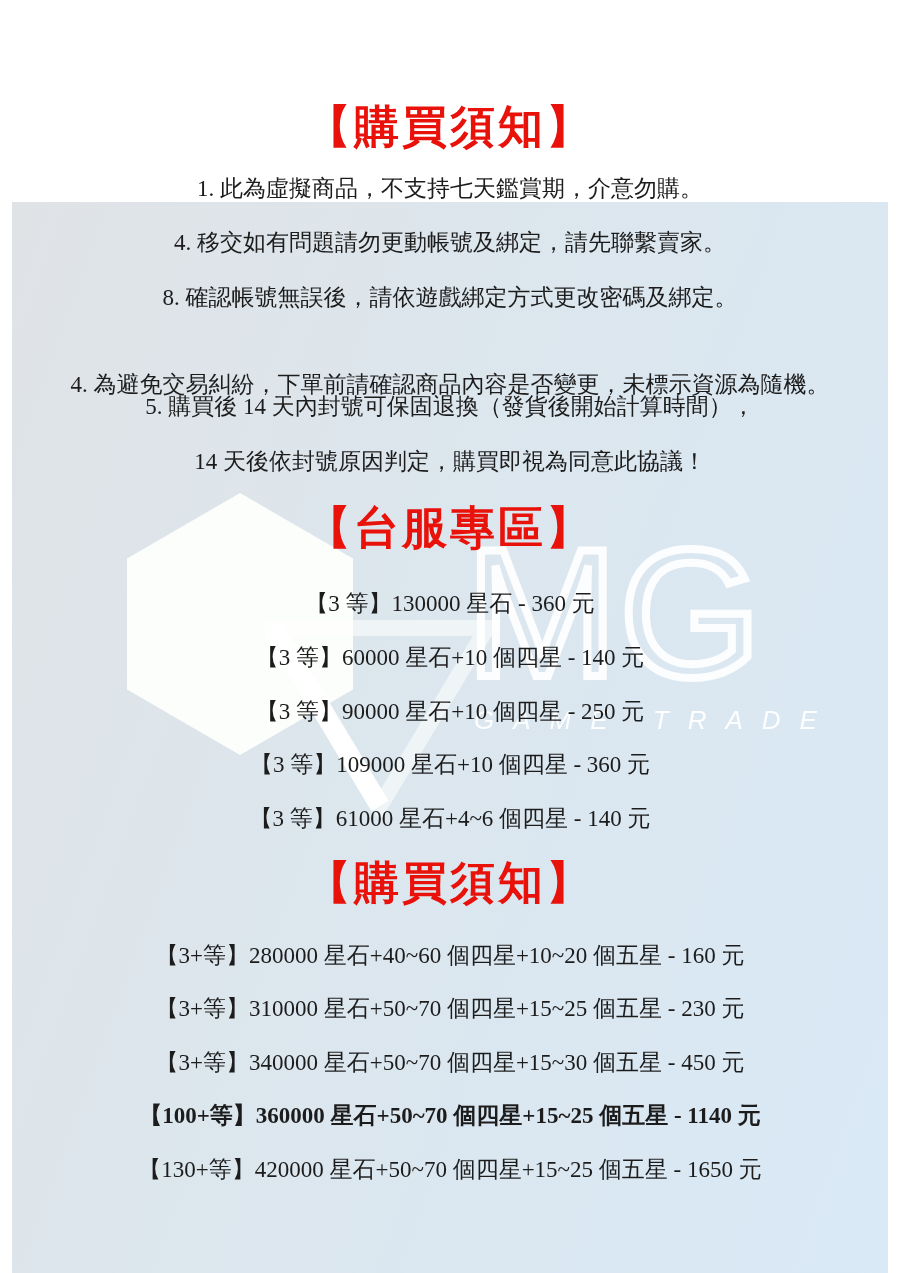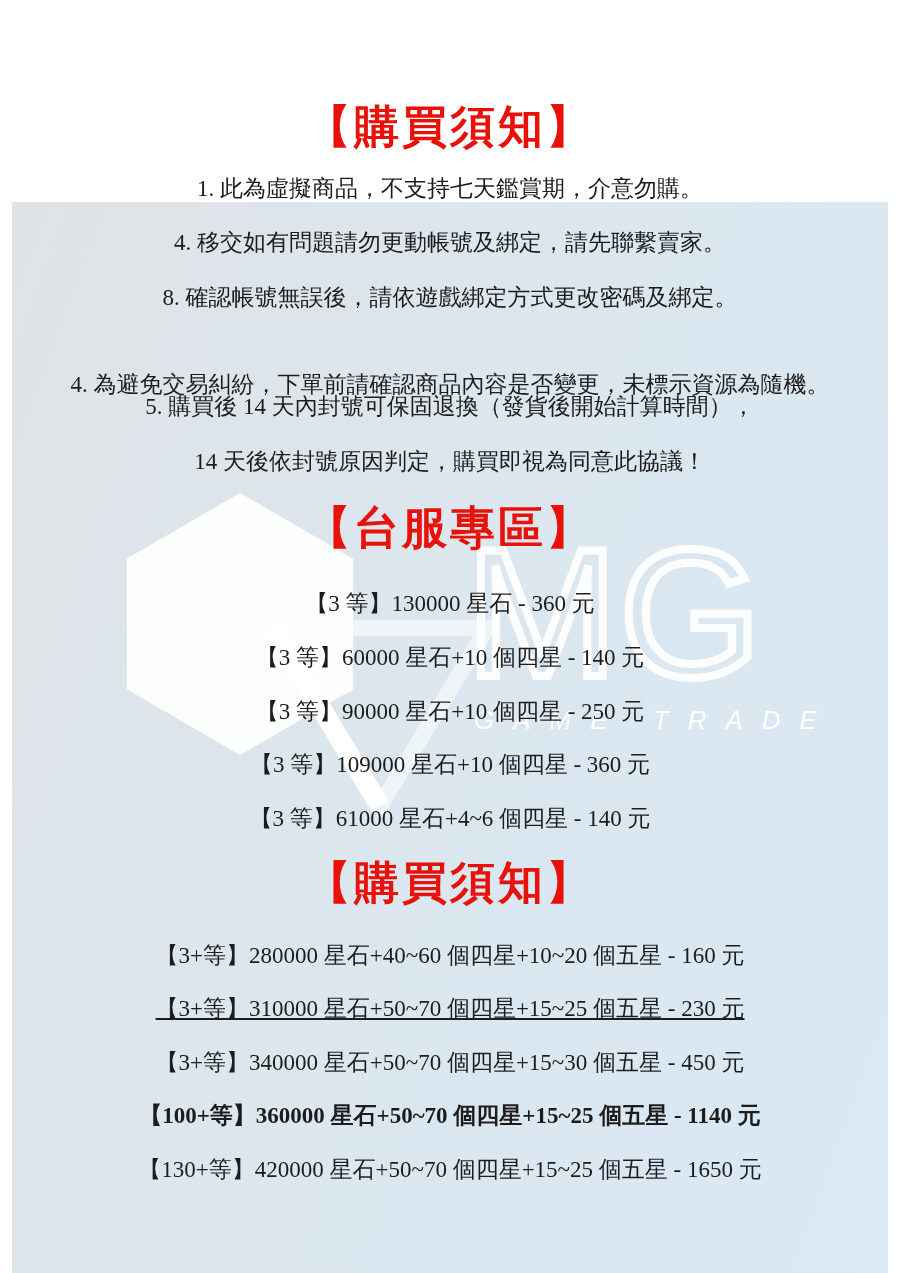--- a/index.html
+++ b/index.html
@@ -52,21 +52,21 @@
     letter-spacing:3px;white-space:nowrap;
   }
   
   .t-main{top:104px;}
   .n1{top:176px;} .n2{top:230px;} .n3{top:285px;}
   .n4{top:340px;margin-top:32px;} .n5{top:394px;} .n6{top:449px;}
   .t-tw{top:505px;}
   .tw1{top:591px;} .tw2{top:645px;} .tw3{top:699px;}
   .tw4{top:752px;} .tw5{top:806px;}
   .t-jp{top:860px;}
-  .jp1{top:943px;} .jp2{top:996px;text-decoration:underline;} .jp3{top:1050px;}
+  .jp1{top:943px;} .jp2{top:996px;} .jp3{top:1050px;}
   .jp4{top:1103px;font-weight:bold;} .jp5{top:1157px;}
 </style>
 </head>
 <body>
 
 <div class="panel">
   <span class="wm-hex" style="position:absolute;left:115px;top:291px;"></span>
   <svg class="wm-v" style="position:absolute;left:243px;top:412px;" width="250" height="205">
     <polygon points="18,14 232,14 125,192" fill="none" stroke="rgba(255,255,255,0.55)" stroke-width="16" stroke-linejoin="miter"></polygon>
     <line x1="18" y1="14" x2="125" y2="192" stroke="rgba(255,255,255,0.95)" stroke-width="20"></line>

